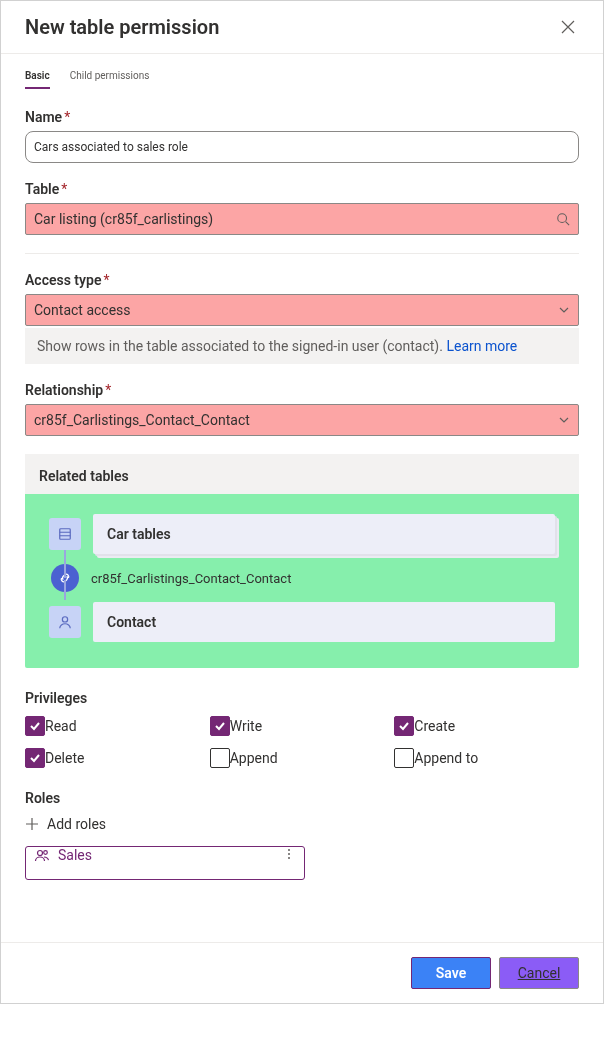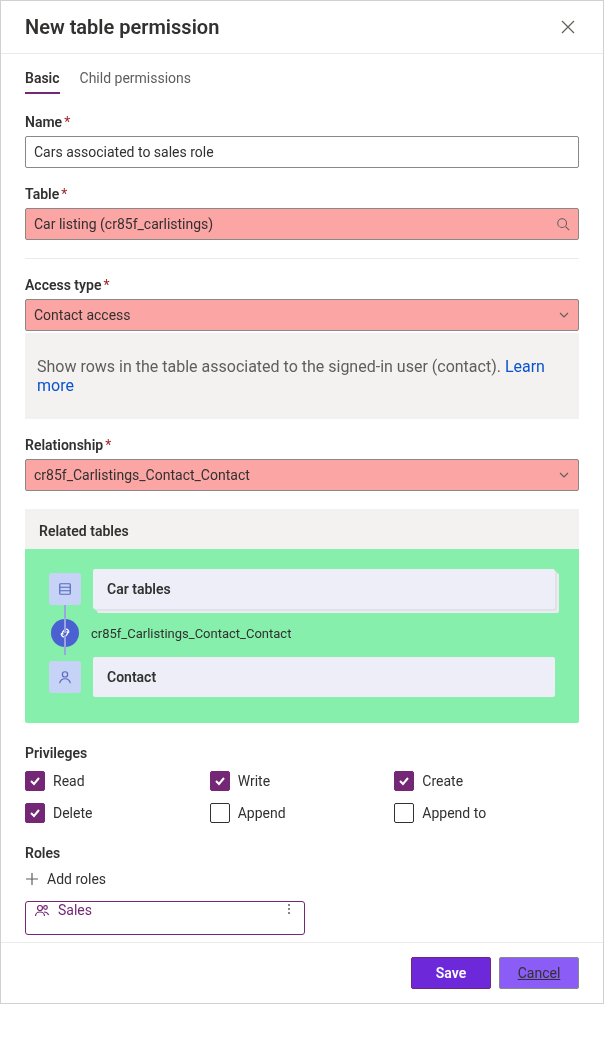--- a/index.html
+++ b/index.html
@@ -47,21 +47,21 @@
     padding: 10px 24px 0 24px;
     overflow: auto;
   }
   .tabs {
     display: flex;
     gap: 20px;
     margin-bottom: 20px;
   }
   .tab {
     padding: 6px 0;
-    font-size: 14px;
+    font-size: 10px;
     color: #605e5c;
     cursor: pointer;
     border-bottom: 2px solid transparent;
   }
   .tab.active {
     color: #323130;
     font-weight: 600;
     border-bottom: 2px solid #742774;
   }
   .field { margin-bottom: 18px; }
@@ -69,23 +69,23 @@
     font-size: 14px;
     font-weight: 600;
     margin-bottom: 6px;
     display: inline-block;
   }
   .req { color: #a4262c; margin-left: 2px; }
   .text-input {
     width: 100%;
     height: 32px;
     border: 1px solid #8a8886;
-    border-radius: 2px;
+    border-radius: 8px;
     padding: 0 8px;
-    font-size: 14px;
+    font-size: 12px;
     font-family: inherit;
     color: #323130;
   }
   .lookup, .dropdown {
     width: 100%;
     height: 32px;
     border: 1px solid #8a8886;
     border-radius: 2px;
     padding: 0 8px;
     font-size: 14px;
@@ -96,22 +96,22 @@
     cursor: pointer;
   }
   .lookup .suffix, .dropdown .suffix {
     color: #605e5c;
     display: flex;
     align-items: center;
   }
   .divider { border-top:1px solid #edebe9; margin: 0 0 18px 0; }
   .info-bar {
     background: #f3f2f1;
-    padding: 24px 12px;
-    font-size: 16px;
+    padding: 10px 12px;
+    font-size: 14px;
     color: #605e5c;
     margin-top: -6px;
     margin-bottom: 18px;
   }
   .info-bar a { color: #0b53ce; text-decoration: none; cursor: pointer; }
   .related-container {
     border-radius: 2px;
     background: #86efac;
     margin-top: 10px;
   }
@@ -163,21 +163,20 @@
   .privileges {
     display: grid;
     grid-template-columns: 1fr 1fr 1fr;
     row-gap: 12px;
     margin-top: 10px;
     margin-bottom: 22px;
   }
   .checkbox {
     display: flex;
     align-items: center;
-    gap: 8px;
     cursor: pointer;
     font-size: 14px;
   }
   .cb-box {
     width: 20px; height: 20px;
     border: 1px solid #323130;
     border-radius: 2px;
     display: flex;
     align-items: center;
     justify-content: center;
@@ -221,21 +220,21 @@
   }
   .btn {
     height: 32px;
     min-width: 80px;
     border-radius: 2px;
     font-size: 14px;
     cursor: pointer;
     font-family: inherit;
   }
   .btn-primary {
-    background: #6d28d9;
+    background: #3b82f6;
     color: #fff;
     border: 1px solid #742774;
     font-weight: 600;
   }
   .btn-default {
     background: #8b5cf6;
     color: #323130;
     border: 1px solid #8a8886;
     text-decoration: underline;
   }

